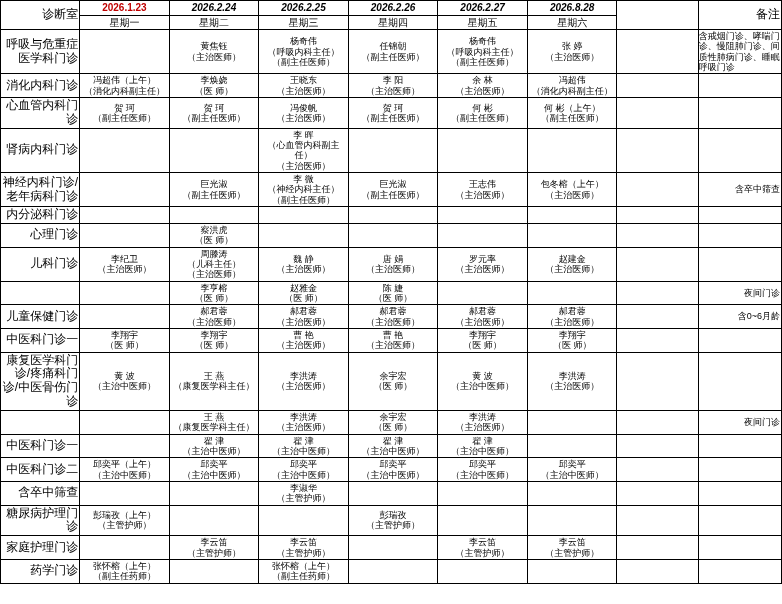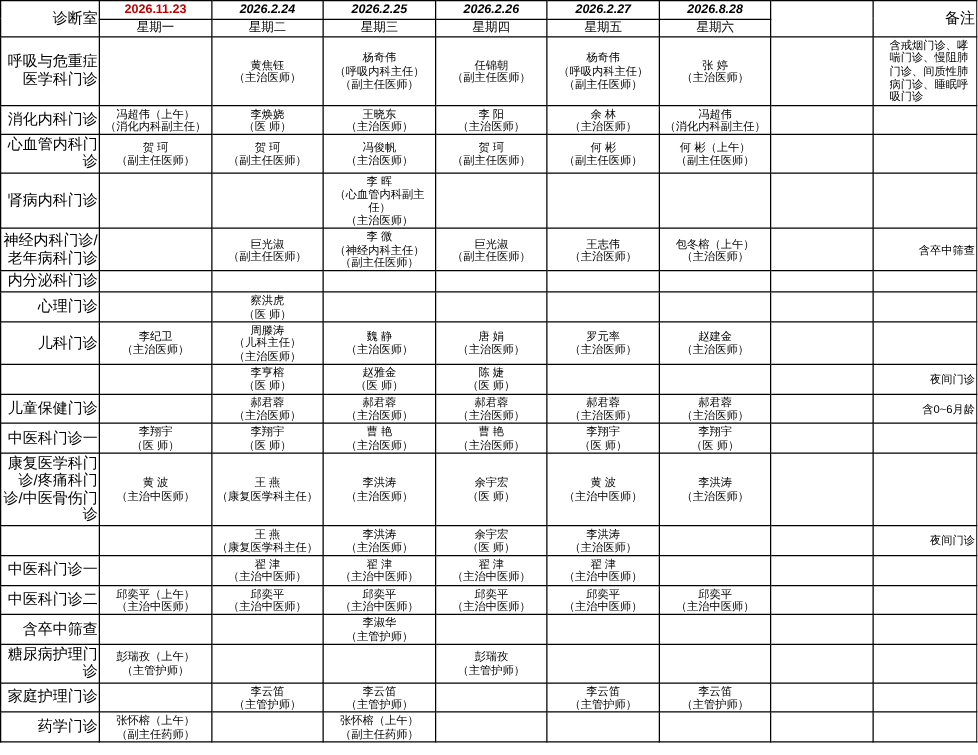--- a/index.html
+++ b/index.html
@@ -28,21 +28,21 @@
   .col-dept{width:76px;}
   .col-day{width:86px;}
   .col-blank{width:78px;}
   .col-note{width:80px;}
   .hdr-date{color:#c00000;font-weight:bold;font-size:10px;}
   .hdr-date.black{color:#000;font-style:italic;}
   .hdr-week{font-weight:normal;font-size:10px;}
   .dept{font-weight:normal;font-size:12px;text-align:right;}
   .cell{font-size:9px;}
   .note{font-size:9px;text-align:right;}
-  .note-l{text-align:left;padding-left:13px;}
+  .note-l{text-align:left;padding-left:0;}
   
   .sub{display:block;margin:0;padding:0;}
 </style>
 </head>
 <body>
 
 <table>
   <colgroup>
     <col class="col-dept">
       <col class="col-day">
@@ -50,21 +50,21 @@
       <col class="col-day">
     <col class="col-day">
       <col class="col-day">
       <col class="col-day">
     <col class="col-blank">
       <col class="col-note">
   </colgroup>
   <thead>
     <tr>
       <th rowspan="2" class="dept">诊断室</th>
-      <th class="hdr-date">2026.11.23</th>
+      <th class="hdr-date">2026.1.23</th>
       <th class="hdr-date black">2026.2.24</th>
       <th class="hdr-date black">2026.2.25</th>
       <th class="hdr-date black">2026.2.26</th>
       <th class="hdr-date black">2026.2.27</th>
       <th class="hdr-date black">2026.8.28</th>
       <th rowspan="2"></th>
       <th rowspan="2" class="dept">备注</th>
     </tr>
     <tr>
       <th class="hdr-week">星期一</th>

